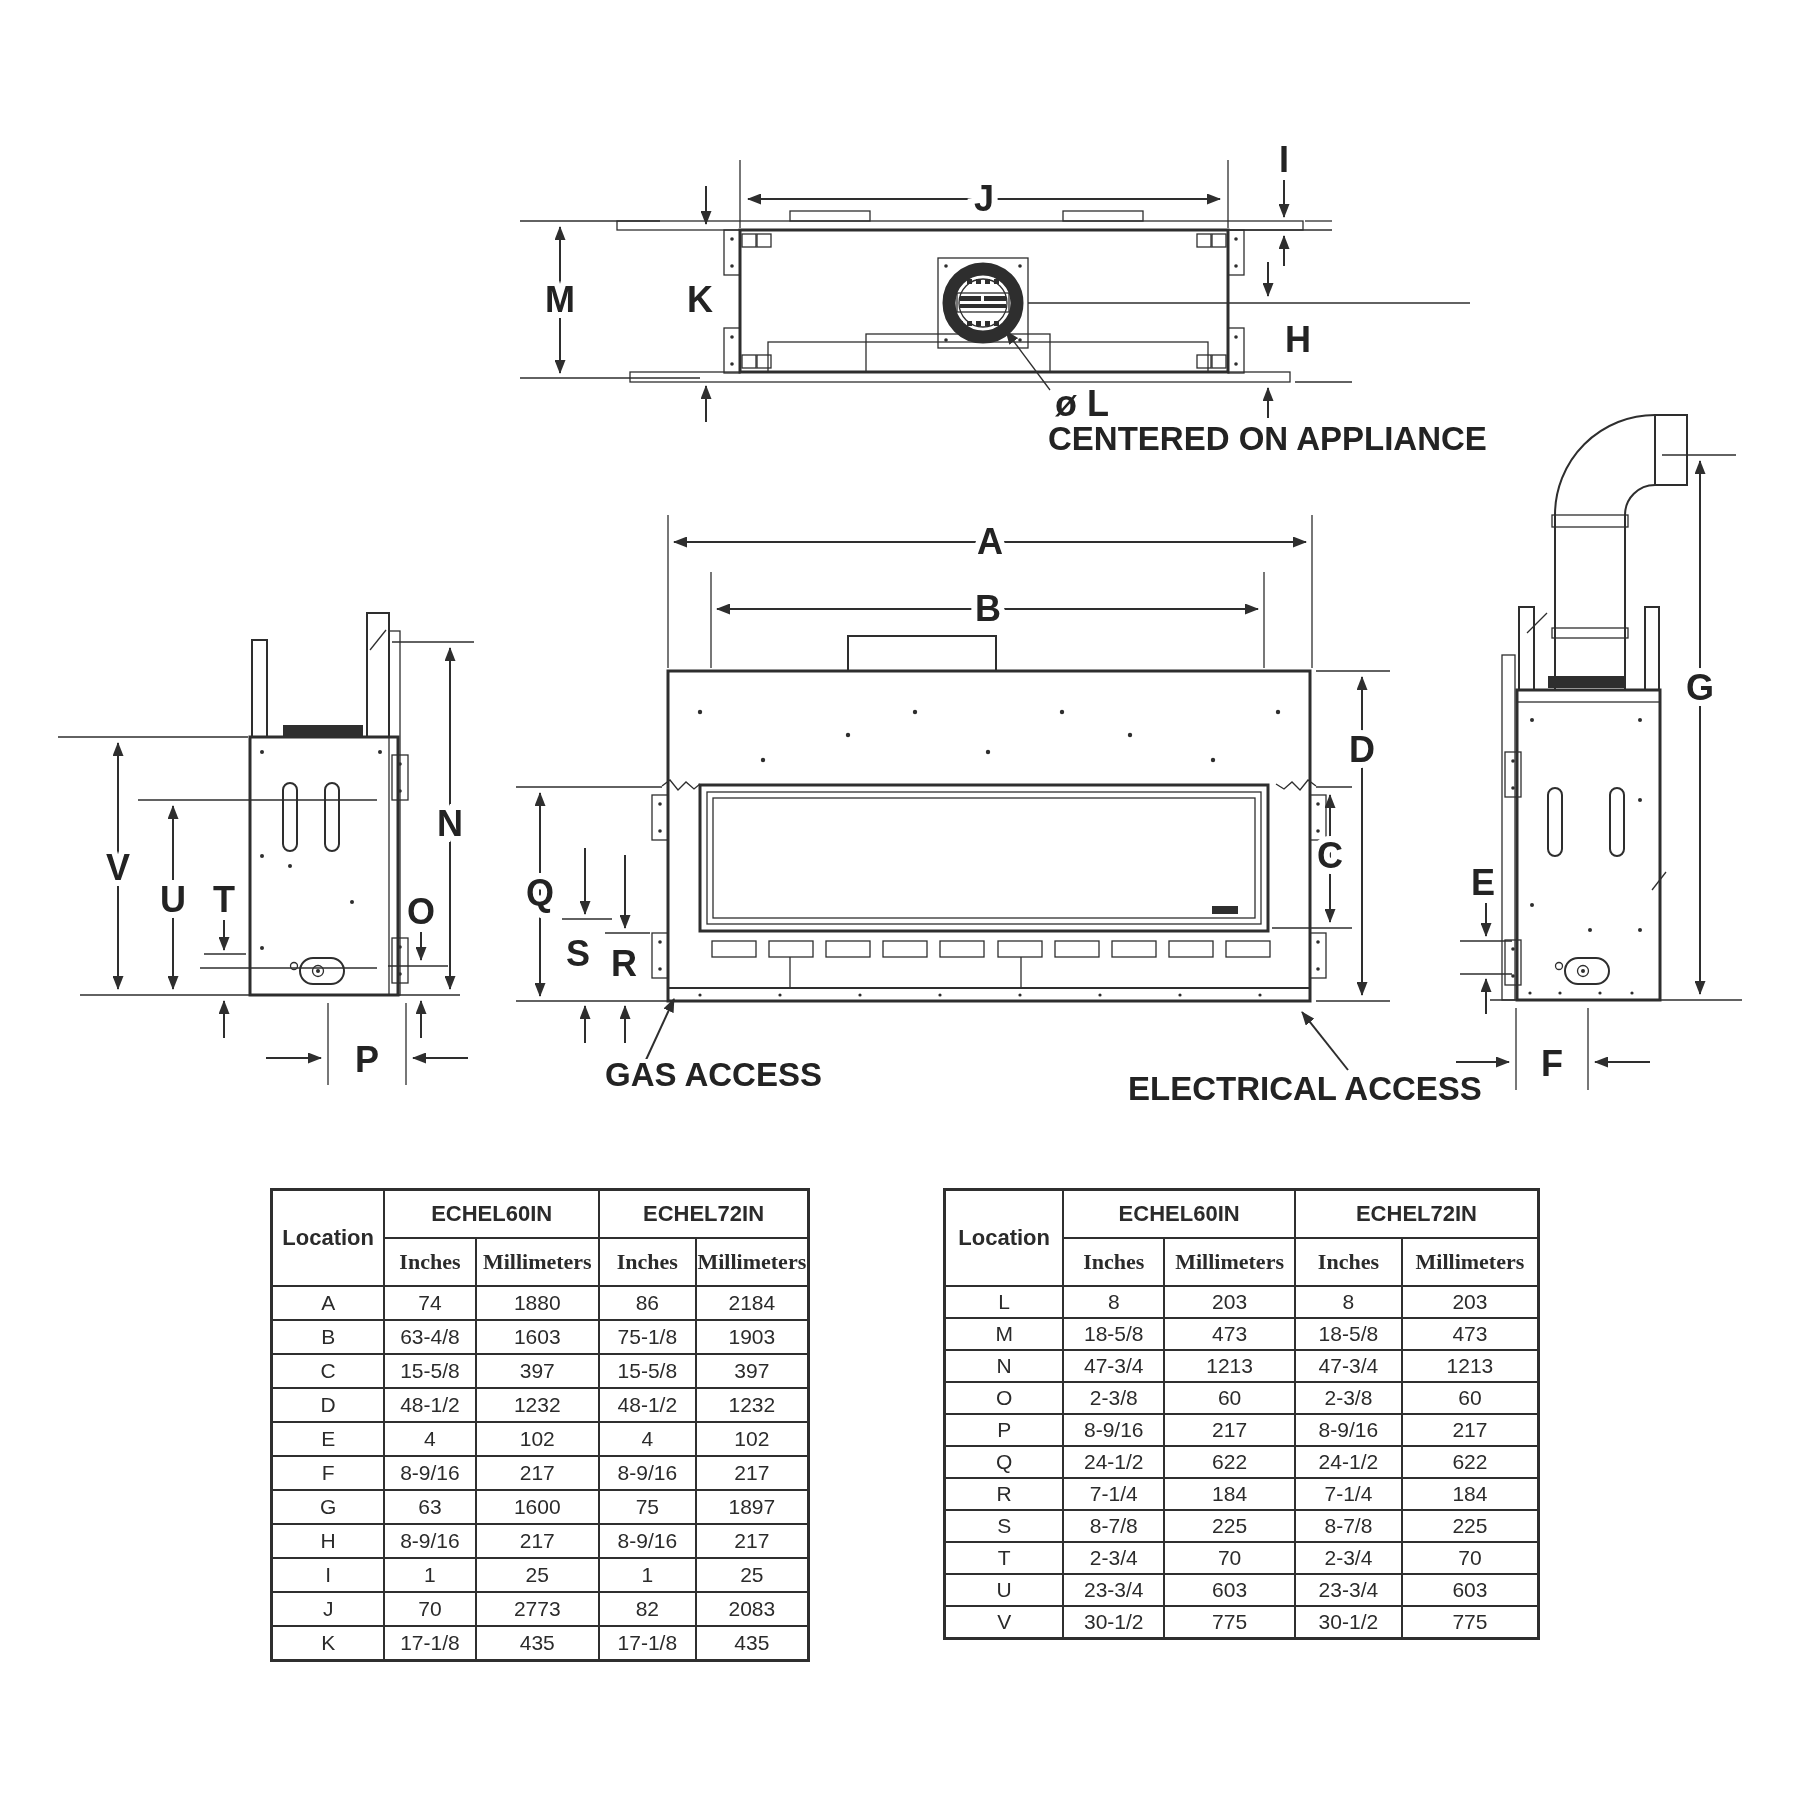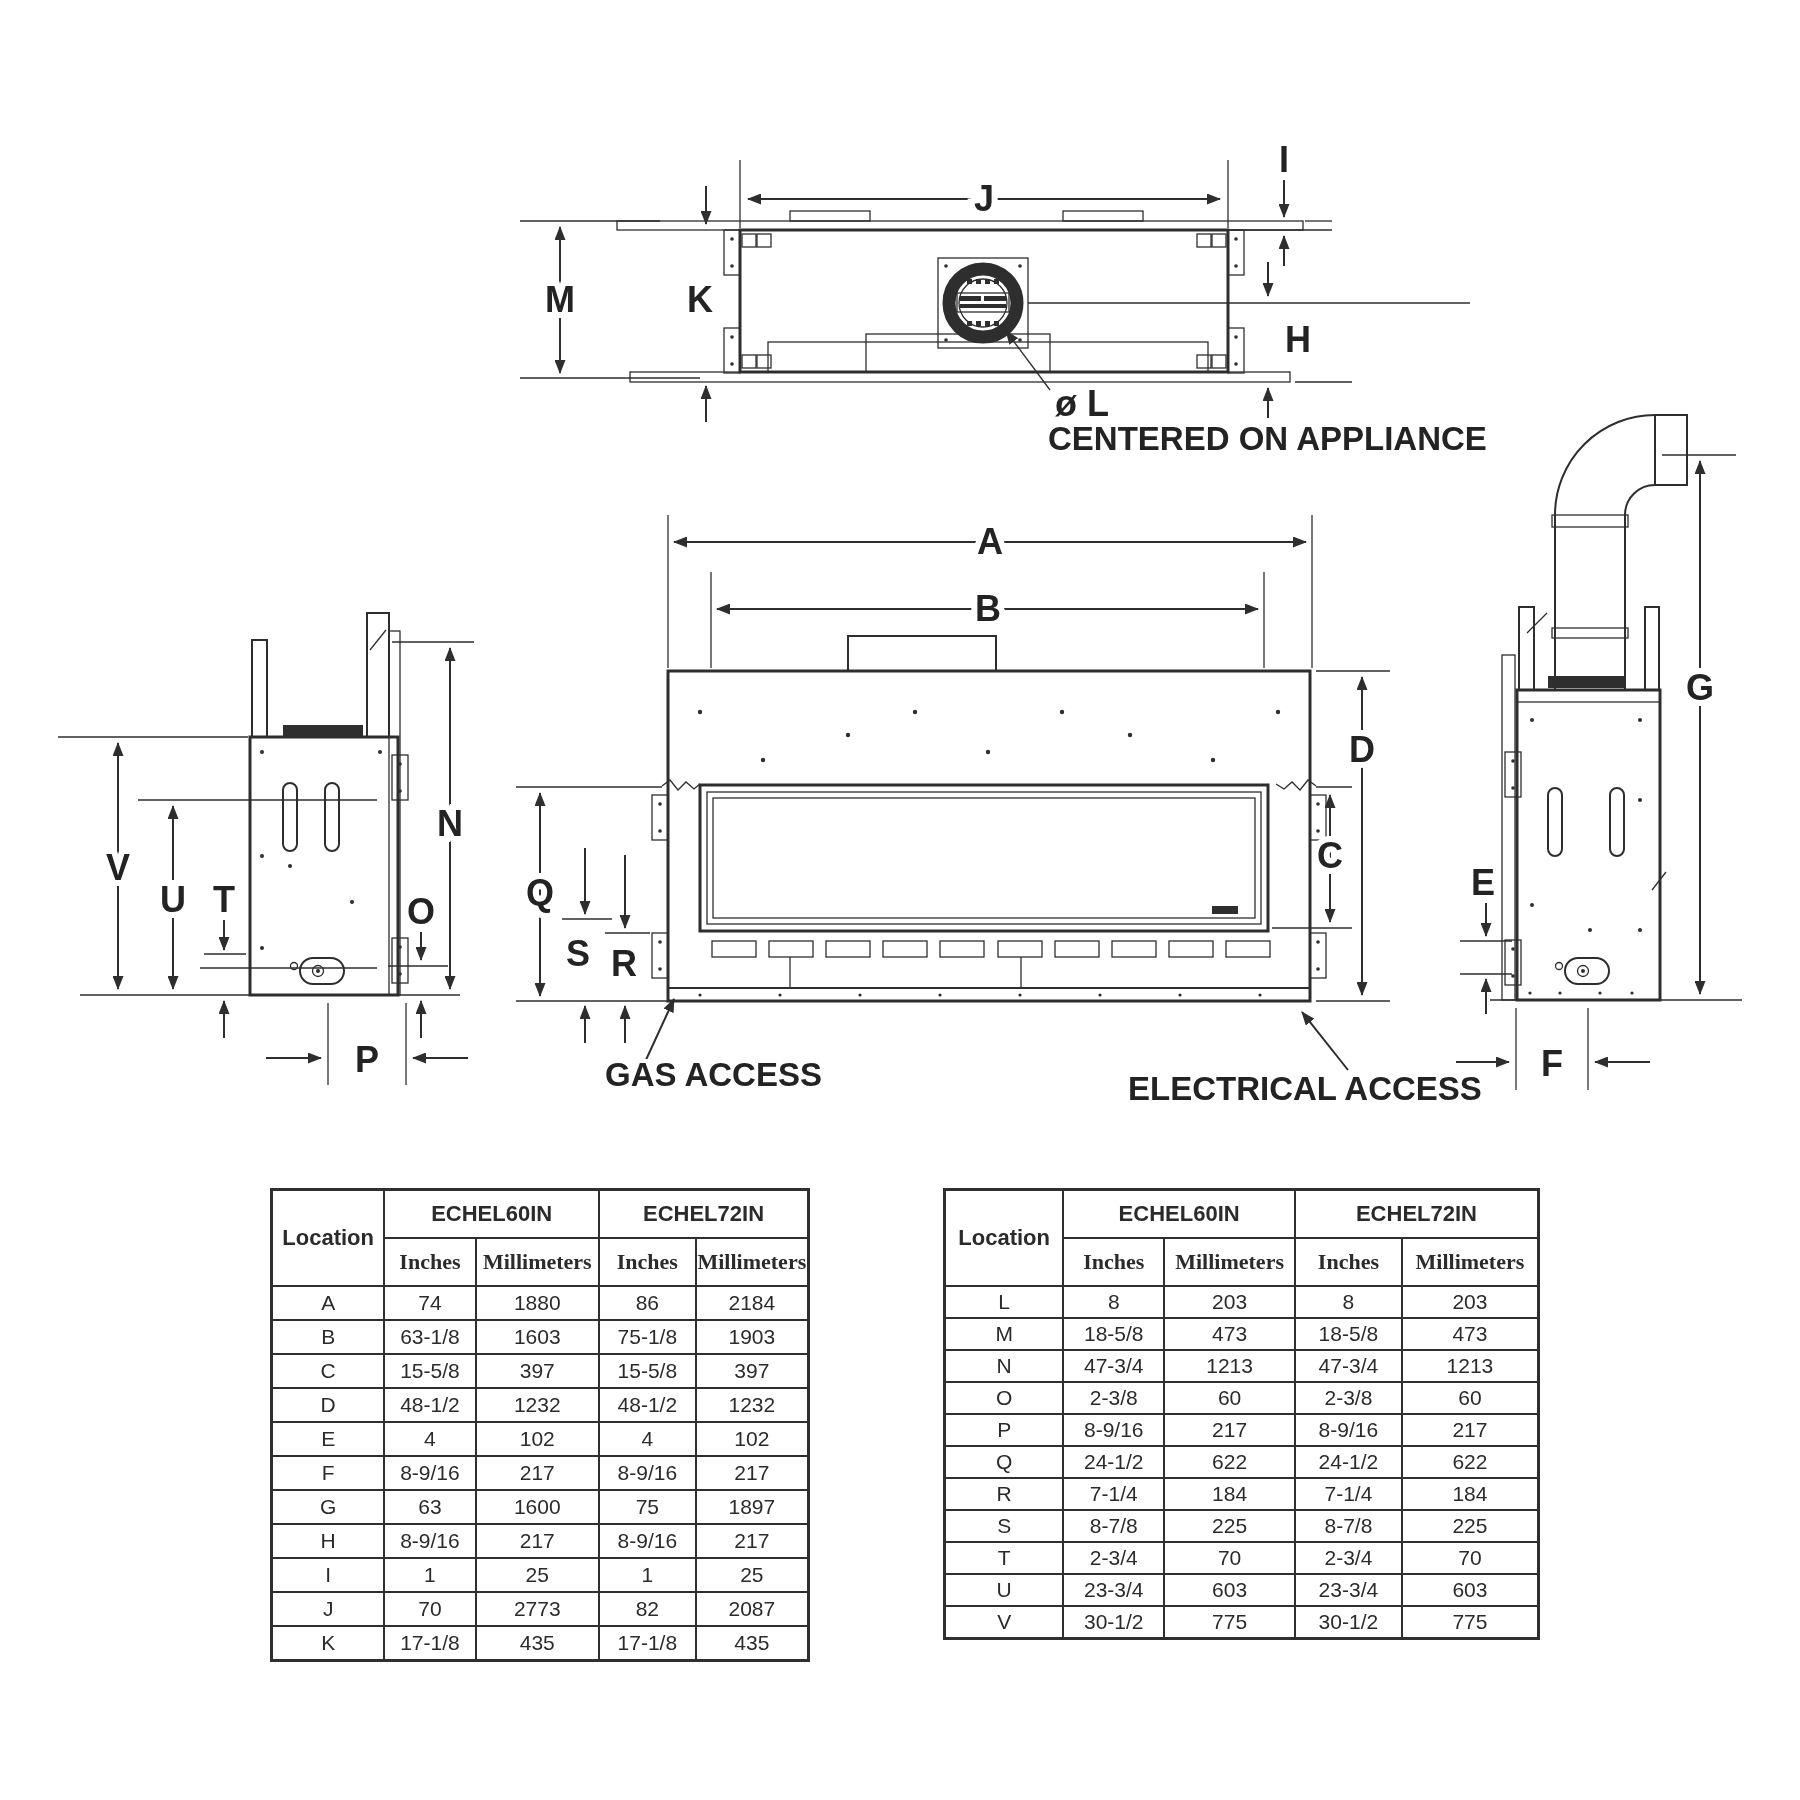--- a/index.html
+++ b/index.html
@@ -337,21 +337,21 @@
     <tbody>
         <tr>
           <td>A</td>
           <td>74</td>
           <td>1880</td>
           <td>86</td>
           <td>2184</td>
         </tr>
         <tr>
           <td>B</td>
-          <td>63-1/8</td>
+          <td>63-4/8</td>
           <td>1603</td>
           <td>75-1/8</td>
           <td>1903</td>
         </tr>
         <tr>
           <td>C</td>
           <td>15-5/8</td>
           <td>397</td>
           <td>15-5/8</td>
           <td>397</td>
@@ -396,21 +396,21 @@
           <td>1</td>
           <td>25</td>
           <td>1</td>
           <td>25</td>
         </tr>
         <tr>
           <td>J</td>
           <td>70</td>
           <td>2773</td>
           <td>82</td>
-          <td>2087</td>
+          <td>2083</td>
         </tr>
         <tr>
           <td>K</td>
           <td>17-1/8</td>
           <td>435</td>
           <td>17-1/8</td>
           <td>435</td>
         </tr>
       </tbody>
   </table>

